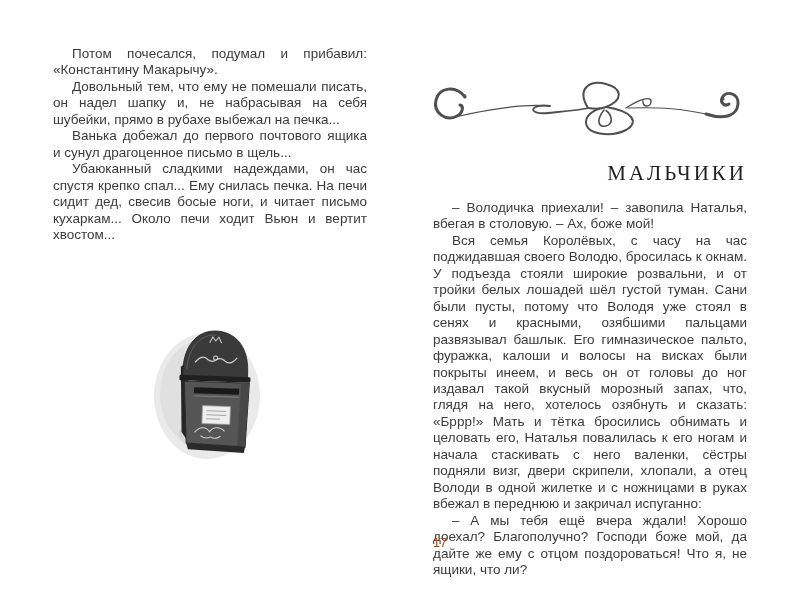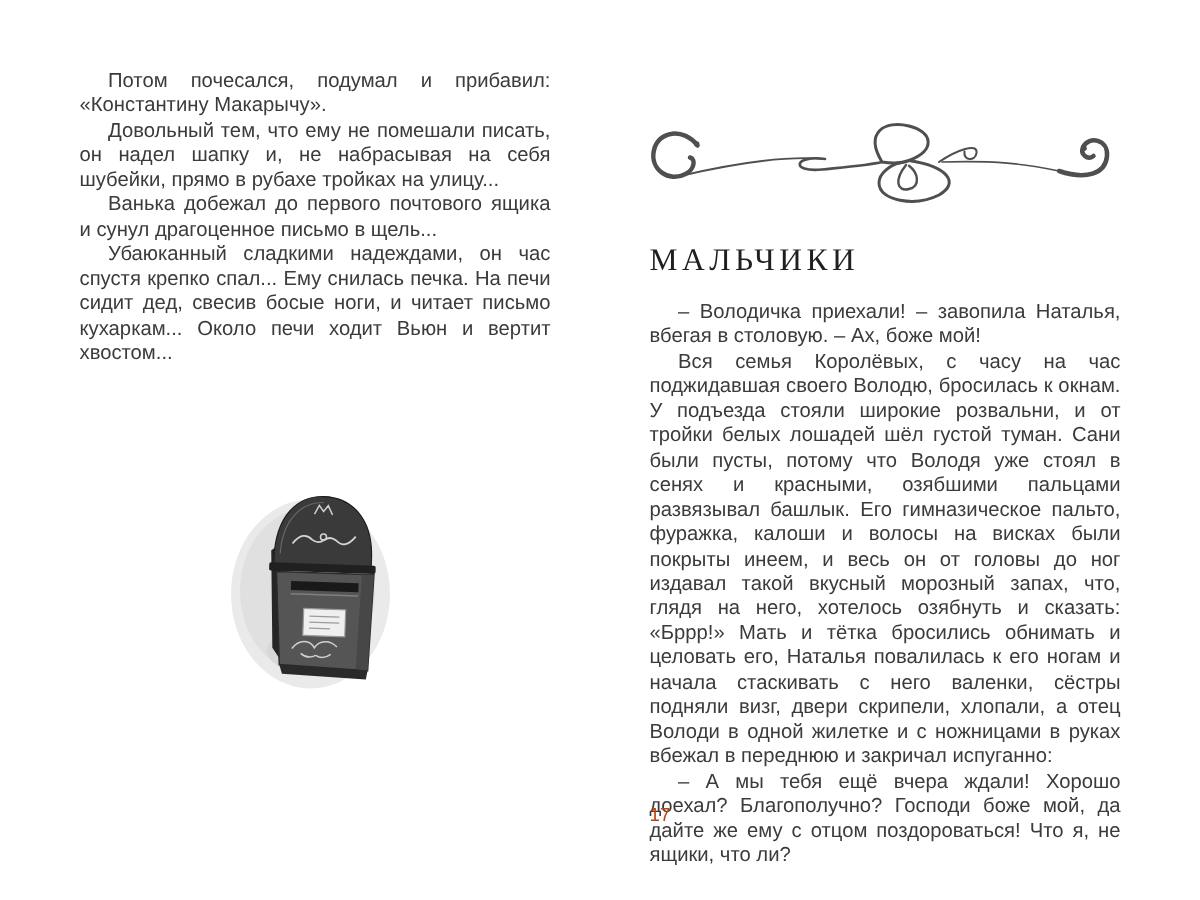--- a/index.html
+++ b/index.html
@@ -4,39 +4,39 @@
 <style>
   html,body{margin:0;padding:0;background:#ffffff;}
   #spread{position:relative;width:800px;height:600px;background:#ffffff;overflow:hidden;
           font-family:"Liberation Sans",sans-serif;color:#3b3b3b;}
   .textcol{position:absolute;width:314px;}
   .textcol p{margin:0;text-indent:19px;text-align:justify;
              font-size:13.5px;line-height:16.45px;color:#3b3b3b;}
   .textcol p.no-indent{text-indent:0;}
   #left-text{left:53px;top:46px;}
   #right-text{left:433px;top:200px;}
-  #chapter-title{position:absolute;left:433px;top:161px;width:314px;text-align:left;
+  #chapter-title{position:absolute;left:433px;top:161px;width:314px;text-align:right;
                  font-family:"Liberation Serif",serif;font-size:21px;letter-spacing:3px;
                  color:#1f1f1f;white-space:nowrap;}
   #page-number{position:absolute;left:433px;top:536px;width:314px;
                font-size:12.5px;color:#c2410c;}
   #mailbox-wrap{position:absolute;left:150px;top:316px;width:130px;height:148px;}
   #flourish-wrap{position:absolute;left:428px;top:80px;width:322px;height:62px;}
   .drop-dash{font-size:15px;}
   .drop-initial{font-size:22px;line-height:16.45px;font-weight:500;color:#2a2a2a;}
   svg{display:block;}
 </style>
 </head>
 <body>
 
 <div id="spread">
 
   <div class="textcol" id="left-text">
     <p>Потом почесался, подумал и прибавил: «Константину Макарычу».</p>
-    <p>Довольный тем, что ему не помешали писать, он надел шапку и, не набрасывая на себя шубейки, прямо в рубахе тройках на улицу...</p>
+    <p>Довольный тем, что ему не помешали писать, он надел шапку и, не набрасывая на себя шубейки, прямо в рубахе выбежал на печка...</p>
     <p>Ванька добежал до первого почтового ящика и сунул драгоценное письмо в щель...</p>
     <p>Убаюканный сладкими надеждами, он час спустя крепко спал... Ему снилась печка. На печи сидит дед, свесив босые ноги, и читает письмо кухаркам... Около печи ходит Вьюн и вертит хвостом...</p>
   </div>
 
   <div id="mailbox-wrap">
     <svg width="130" height="148" viewBox="0 0 130 148">
 
       <ellipse cx="57" cy="80" rx="53" ry="63" fill="#eaeaea"></ellipse>
       <ellipse cx="55" cy="78" rx="45" ry="55" fill="#dedede" opacity="0.85"></ellipse>
       <ellipse cx="60" cy="118" rx="32" ry="16" fill="#d2d2d2" opacity="0.55"></ellipse>

